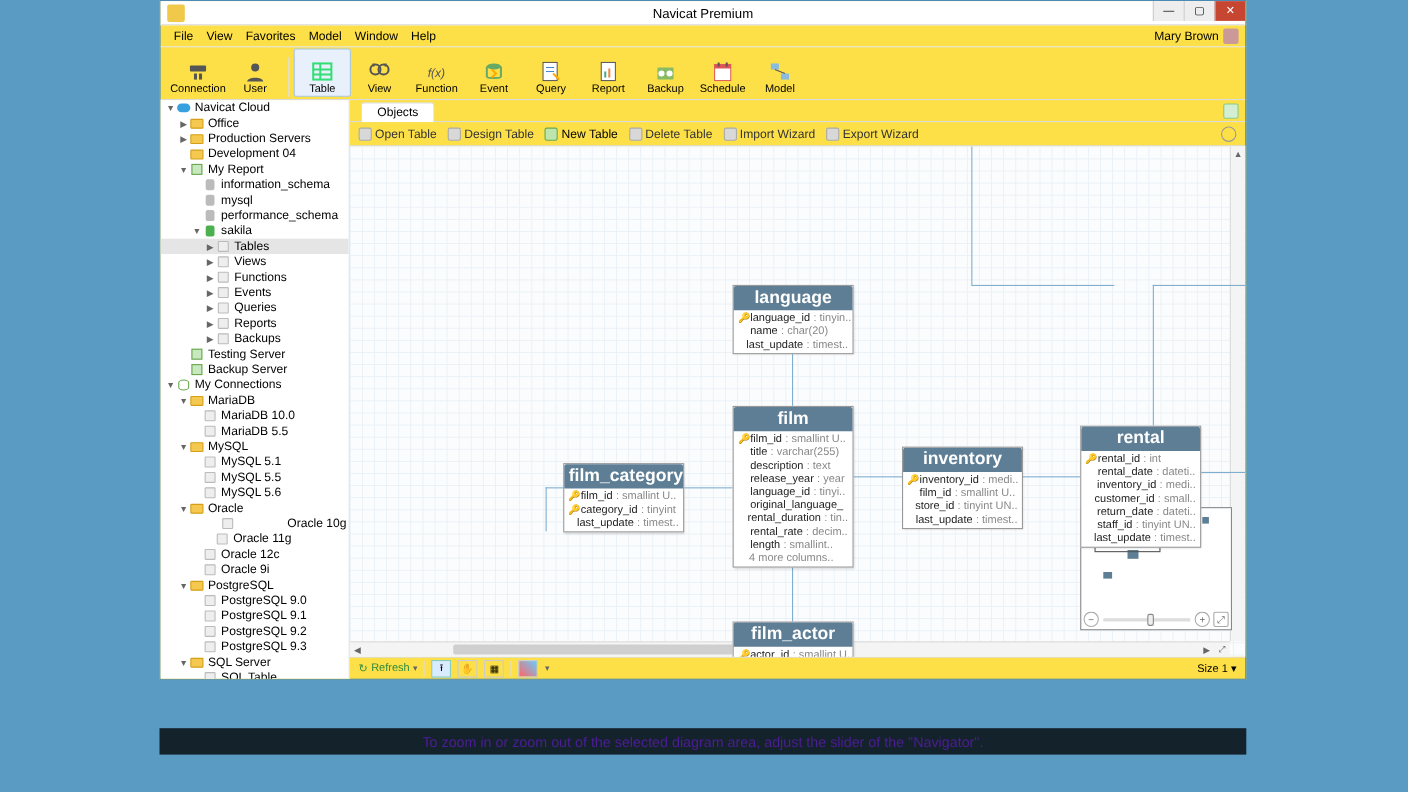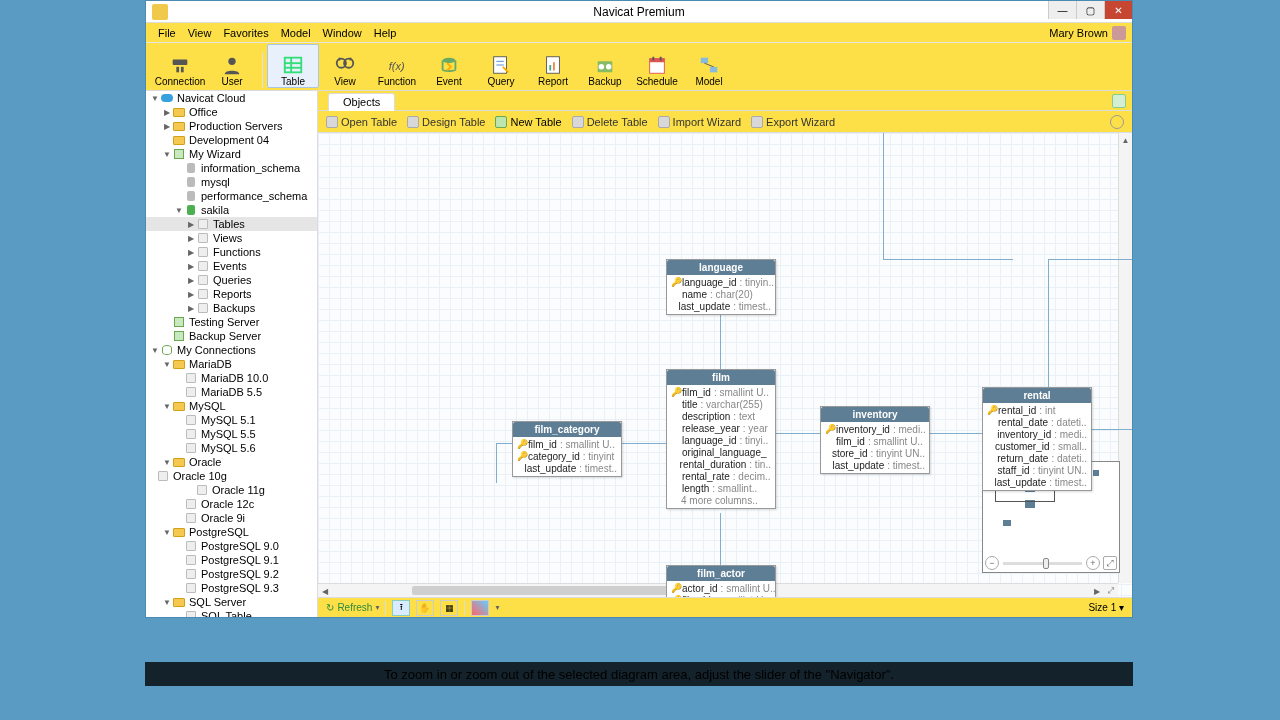--- a/index.html
+++ b/index.html
@@ -42,21 +42,21 @@
   .actionbar .act { display: flex; align-items: center; gap: 3px; color: #333; cursor: default; }
   .actionbar .act .ai { width: 12px; height: 12px; background: #d8d8d8; border: 1px solid #aaa; border-radius: 2px; }
   .actionbar .act.hl { color: #000; font-weight: 500; }
   .actionbar .act.hl .ai { background: #bde5b0; border-color: #6aa84f; }
   .actionbar .mag { margin-left: auto; width: 14px; height: 14px; border: 1px solid #999; border-radius: 50%; position: relative; }
   .canvas-wrap { flex: 1; position: relative; background-color: #fbfcfd;
     background-image: linear-gradient(#e9f1f7 1px, transparent 1px), linear-gradient(90deg, #e9f1f7 1px, transparent 1px);
     background-size: 11px 11px; overflow: hidden; }
   .er-line { position: absolute; background: #7faecf; }
   .ent { position: absolute; font-size: 10px; border: 1px solid #999; background: #fff; box-shadow: 1px 1px 2px rgba(0,0,0,0.15); }
-  .ent-head { background: #5e7e95; color: #fff; text-align: center; font-weight: bold; padding: 2px 4px; border-radius: 2px 2px 0 0; font-size: 10px; }
+  .ent-head { background: #5e7e95; color: #fff; text-align: center; font-weight: bold; padding: 2px 4px; border-radius: 2px 2px 0 0; font-size: 16px; }
   .ent-body { padding: 1px 0 2px 0; }
   .col-row { display: flex; align-items: center; height: 12px; padding: 0 4px; gap: 3px; white-space: nowrap; overflow: hidden; }
   .col-row .key { width: 8px; font-size: 9px; color: #c9a227; }
   .col-row .cn { color: #222; }
   .col-row .ct { color: #888; }
   .col-row .more { color: #888; }
   .navigator { position: absolute; right: 12px; bottom: 24px; width: 138px; height: 112px; background: #fff; border: 1px solid #888; padding: 2px; }
   .nav-mini { width: 100%; height: 92px; position: relative; background: #fff; }
   .nav-mini .mb { position: absolute; background: #5e7e95; }
   .nav-view { position: absolute; border: 1px solid #555; }
@@ -73,21 +73,21 @@
   .footerbar { height: 20px; border-top: 1px solid #dcdcdc; display: flex; align-items: center; padding: 0 8px; font-size: 10px; gap: 6px; }
   .footerbar .refr { display: flex; align-items: center; gap: 3px; color: #2d8a3e; }
   .footerbar .fbtn { width: 18px; height: 16px; border: 1px solid #ccc; display: flex; align-items: center; justify-content: center; font-size: 9px; }
   .footerbar .fbtn.active { background: #d9ecff; border-color: #8cb; }
   .footerbar .size { margin-left: auto; }
   .statusbar { height: 18px; border-top: 1px solid #dcdcdc; display: flex; align-items: center; font-size: 10px; padding: 0 8px; }
   .statusbar .st-left { width: 172px; }
   .statusbar .st-right { margin-left: auto; display: flex; gap: 2px; }
   .statusbar .vbtn { width: 14px; height: 12px; border: 1px solid #bbb; background: #f5f5f5; }
   .statusbar .vbtn.sel { background: #d0e7ff; }
-  .caption { position: absolute; left: 145px; top: 662px; width: 988px; height: 24px; background: rgba(0,0,0,0.78); color: #000000; font-size: 13px; display: flex; align-items: center; justify-content: center; }
+  .caption { position: absolute; left: 145px; top: 662px; width: 988px; height: 24px; background: rgba(0,0,0,0.78); color: #4c1d95; font-size: 13px; display: flex; align-items: center; justify-content: center; }
 </style>
 </head>
 <body>
 
 <div class="window">
 
   <div class="titlebar">
     <div class="app-icon"></div>
     <div class="title">Navicat Premium</div>
     <div class="win-controls">
@@ -255,21 +255,21 @@
           <span class="ticon2">
             <span class="folder-yel"></span>
           </span>
           <span>Development 04</span>
         </div>
         <div class="tree-row" style="padding-left: 16px;">
           <span class="arrow">▼</span>
           <span class="ticon2">
             <span class="srv-ico"></span>
           </span>
-          <span>My Wizard</span>
+          <span>My Report</span>
         </div>
         <div class="tree-row" style="padding-left: 28px;">
           <span class="arrow"></span>
           <span class="ticon2">
             <span class="db-grey"></span>
           </span>
           <span>information_schema</span>
         </div>
         <div class="tree-row" style="padding-left: 28px;">
           <span class="arrow"></span>
@@ -411,21 +411,21 @@
           </span>
           <span>MySQL 5.6</span>
         </div>
         <div class="tree-row" style="padding-left: 16px;">
           <span class="arrow">▼</span>
           <span class="ticon2">
             <span class="folder-yel"></span>
           </span>
           <span>Oracle</span>
         </div>
-        <div class="tree-row" style="">
+        <div class="tree-row" style=" justify-content: space-between;">
           <span class="arrow"></span>
           <span class="ticon2">
             <span class="leaf-ico"></span>
           </span>
           <span>Oracle 10g</span>
         </div>
         <div class="tree-row" style="padding-left: 39px;">
           <span class="arrow"></span>
           <span class="ticon2">
             <span class="leaf-ico"></span>

